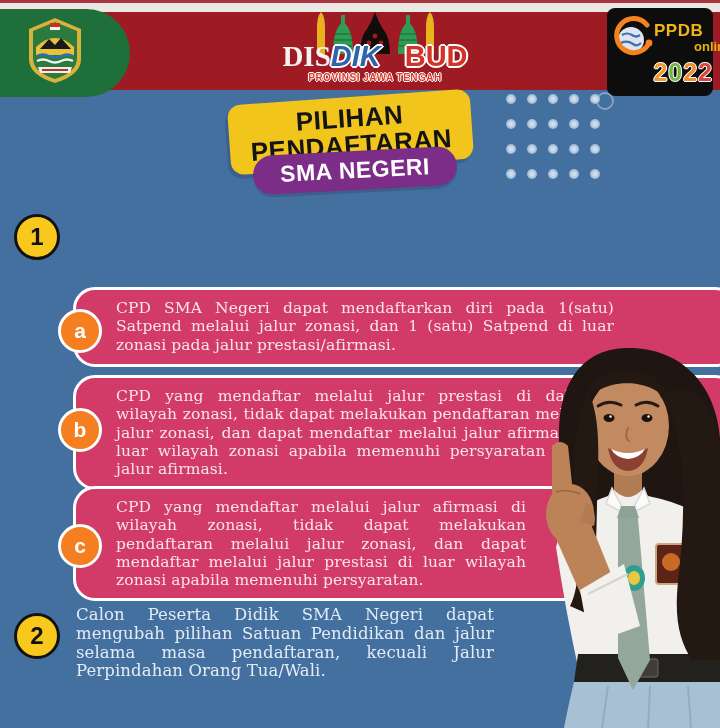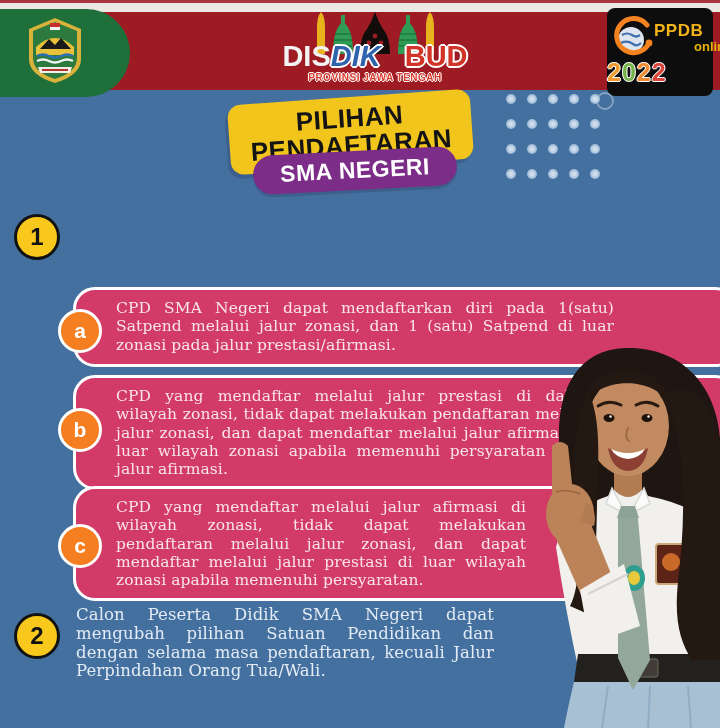--- a/index.html
+++ b/index.html
@@ -9,31 +9,31 @@
   
   .top-strip{position:absolute;left:0;top:0;width:720px;height:12px;background:#ece8e4;border-top:3px solid #a93540;}
   .red-band{position:absolute;left:0;top:12px;width:720px;height:78px;background:#9e1b24;}
   .green-blob{position:absolute;left:-30px;top:9px;width:160px;height:88px;background:#1e6f3a;border-radius:0 44px 44px 0;}
   .coa{position:absolute;left:26px;top:17px;}
 
   .agency{position:absolute;left:280px;top:10px;width:190px;text-align:center;}
   .temples{display:block;margin:0 auto;}
   .agency-name{font-size:29px;font-weight:bold;letter-spacing:0;line-height:1;margin-top:-14px;
     text-shadow:-2px 0 #fff,2px 0 #fff,0 -2px #fff,0 2px #fff,-1px -1px #fff,1px 1px #fff,-1px 1px #fff,1px -1px #fff;}
-  .agency-name .dis{color:#f3f3f3;text-shadow:none;}
+  .agency-name .dis{color:#f3f3f3;text-shadow:none;font-family:Liberation Serif, serif;}
   .agency-name .dik{color:#2f63ae;font-style:italic;}
   .agency-name .bud{color:#d23427;padding-left:24px;}
   .agency-sub{font-size:10px;font-weight:bold;color:#d93a2b;letter-spacing:.5px;margin-top:1px;
     text-shadow:-1px 0 #fff,1px 0 #fff,0 -1px #fff,0 1px #fff;}
 
   .ppdb-box{position:absolute;right:7px;top:8px;width:106px;height:88px;background:#0d0d0d;border-radius:8px;}
   .ppdb-swoosh{position:absolute;left:2px;top:8px;}
   .ppdb-title{position:absolute;left:47px;top:13px;font-size:17px;font-weight:bold;color:#f2b519;letter-spacing:.5px;}
   .ppdb-online{position:absolute;left:51px;top:31px;font-size:13px;font-weight:bold;color:#eab308;margin-left:36px;}
-  .ppdb-year{position:absolute;left:0;top:50px;width:100%;text-align:left;font-size:25px;font-weight:bold;letter-spacing:1px;}
+  .ppdb-year{position:absolute;left:0;top:50px;width:100%;text-align:right;font-size:25px;font-weight:bold;letter-spacing:1px;}
   .ppdb-year span{text-shadow:-1px 0 #fff,1px 0 #fff,0 -1px #fff,0 1px #fff;}
   .d1{color:#ef9a2e;} .d2{color:#74b34a;} .d3{color:#ef8b30;} .d4{color:#d9453a;}
   .ring{position:absolute;left:596px;top:92px;width:14px;height:14px;border:2px solid #b9cbe0;border-radius:50%;opacity:.55;}
 
   
   .banner{position:absolute;left:229px;top:97px;width:243px;height:70px;background:#f2c51c;border-radius:13px;
           transform:rotate(-4deg);box-shadow:-3px 4px 0 rgba(30,30,60,.18);
           display:flex;flex-direction:column;align-items:center;justify-content:center;}
   .banner .t1,.banner .t2{font-size:26px;font-weight:bold;color:#141414;line-height:1.05;letter-spacing:.5px;}
   .sma-pill{position:absolute;left:253px;top:151px;width:204px;height:39px;background:#7c2d87;border-radius:20px;
@@ -153,21 +153,21 @@
   <div class="num-circle n1">1</div>
 
   <div class="pink-box box-a">CPD SMA Negeri dapat mendaftarkan diri pada 1(satu) Satpend melalui jalur zonasi, dan 1 (satu) Satpend di luar zonasi pada jalur prestasi/afirmasi.</div>
   <div class="pink-box box-b">CPD yang mendaftar melalui jalur prestasi di dalam wilayah zonasi, tidak dapat melakukan pendaftaran melalui jalur zonasi, dan dapat mendaftar melalui jalur afirmasi di luar wilayah zonasi apabila memenuhi persyaratan pada jalur afirmasi.</div>
   <div class="pink-box box-c">CPD yang mendaftar melalui jalur afirmasi di wilayah zonasi, tidak dapat melakukan pendaftaran melalui jalur zonasi, dan dapat mendaftar melalui jalur prestasi di luar wilayah zonasi apabila memenuhi persyaratan.</div>
   <div class="letter-circle la">a</div>
   <div class="letter-circle lb">b</div>
   <div class="letter-circle lc">c</div>
 
   <div class="num-circle n2">2</div>
-  <div class="point-text p2">Calon Peserta Didik SMA Negeri dapat mengubah pilihan Satuan Pendidikan dan dengan selama masa pendaftaran, kecuali Jalur Perpindahan Orang Tua/Wali.</div>
+  <div class="point-text p2">Calon Peserta Didik SMA Negeri dapat mengubah pilihan Satuan Pendidikan dan jalur selama masa pendaftaran, kecuali Jalur Perpindahan Orang Tua/Wali.</div>
 
   <svg class="girl" viewBox="0 0 192 386">
     <path d="M97 6 C 50 8 30 46 31 96 C 32 150 26 210 40 266 C 46 291 54 304 62 312 L 96 312 L 96 180 L 130 180 C 132 235 140 280 163 318 L 192 318 L 192 96 C 188 42 152 4 97 6 Z" fill="#1f1511"></path>
     <path d="M86 118 L 86 150 Q 100 160 114 150 L 114 118 Z" fill="#b27c52"></path>
     <path d="M28 205 Q 38 168 80 154 L 86 148 Q 100 162 114 148 L 120 154 Q 170 164 186 188 L 192 205 L 192 334 L 52 334 Q 38 272 28 205 Z" fill="#f2f0ec"></path>
     <path d="M84 146 L 78 162 L 98 172 Z" fill="#fbfaf8" stroke="#d5d9dc" stroke-width="1.5"></path>
     <path d="M116 146 L 122 162 L 102 172 Z" fill="#fbfaf8" stroke="#d5d9dc" stroke-width="1.5"></path>
     <path d="M50 312 L 192 312 L 192 340 L 46 340 Z" fill="#23211e"></path>
     <rect x="100" y="317" width="30" height="18" rx="2" fill="#413d36" stroke="#6e685e"></rect>
     <path d="M46 340 L 192 340 L 192 386 L 36 386 Q 41 360 46 340 Z" fill="#a8c0d4"></path>

